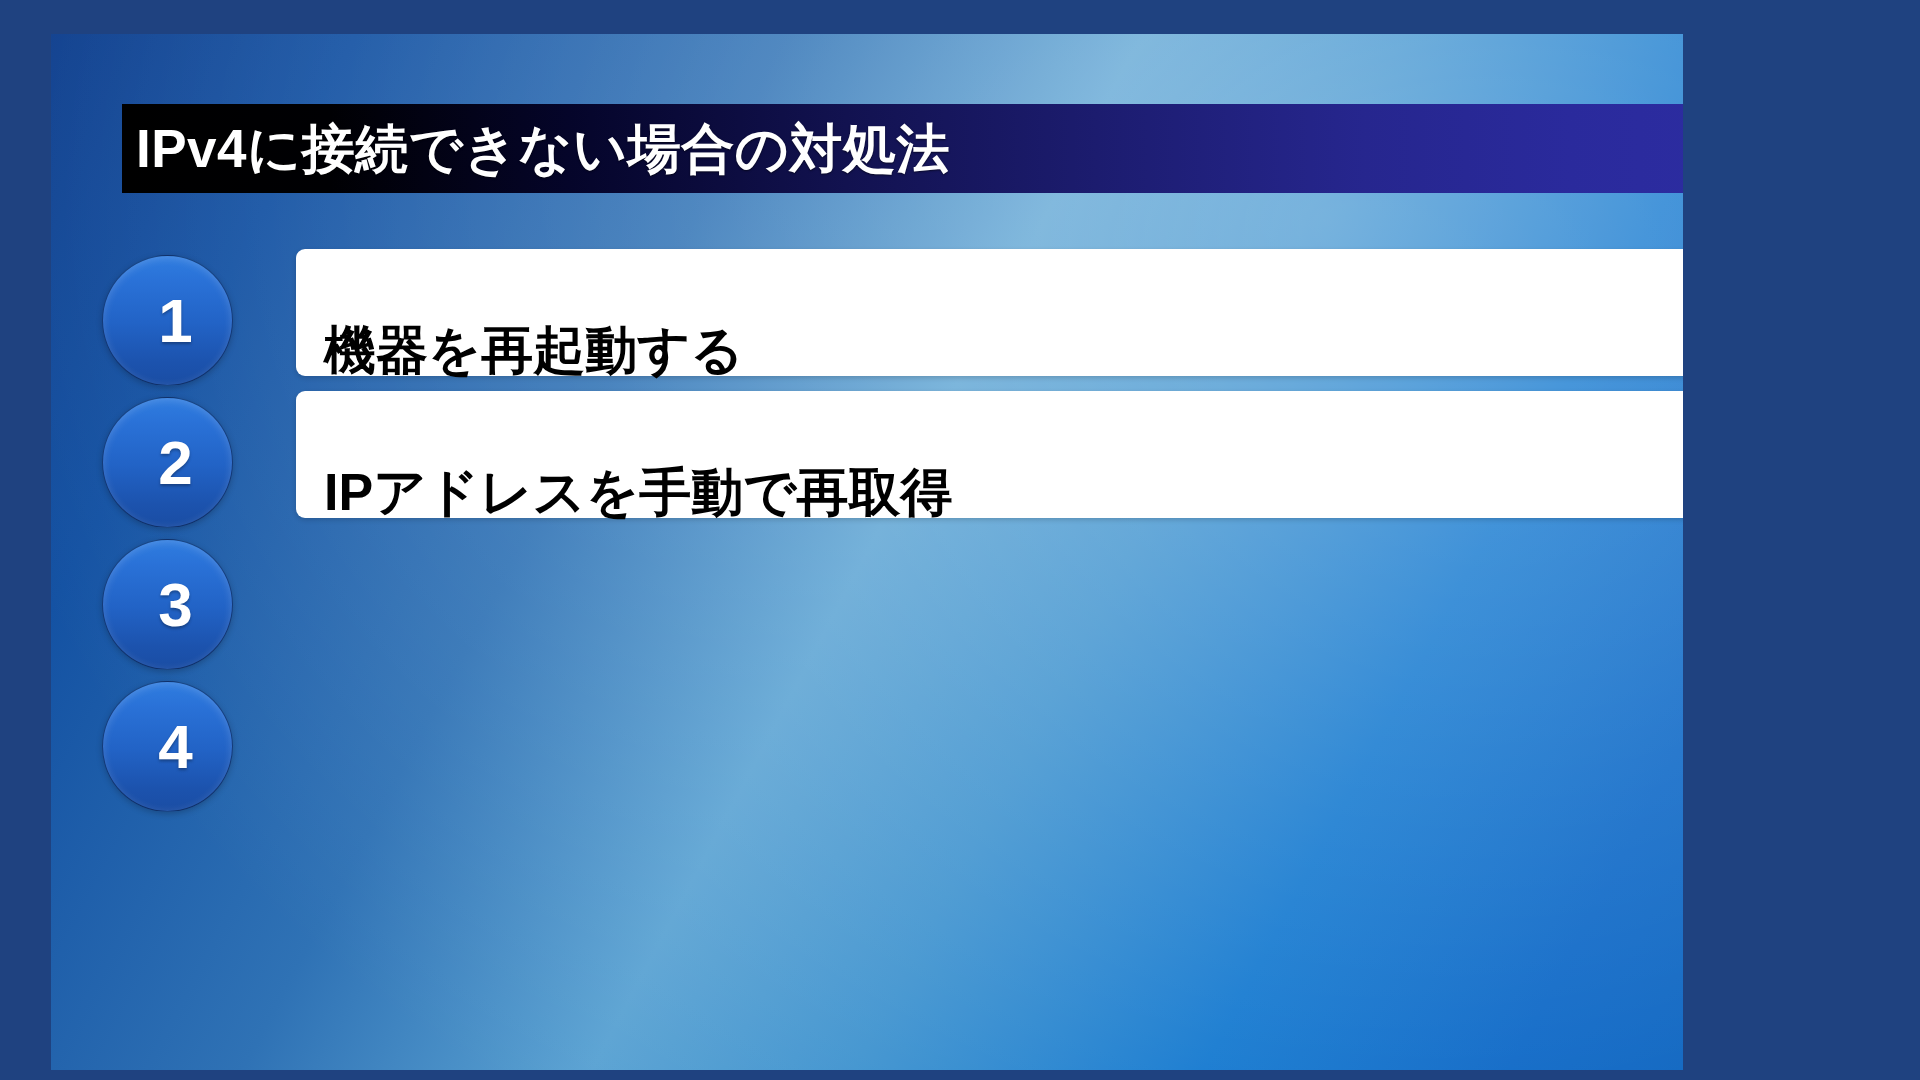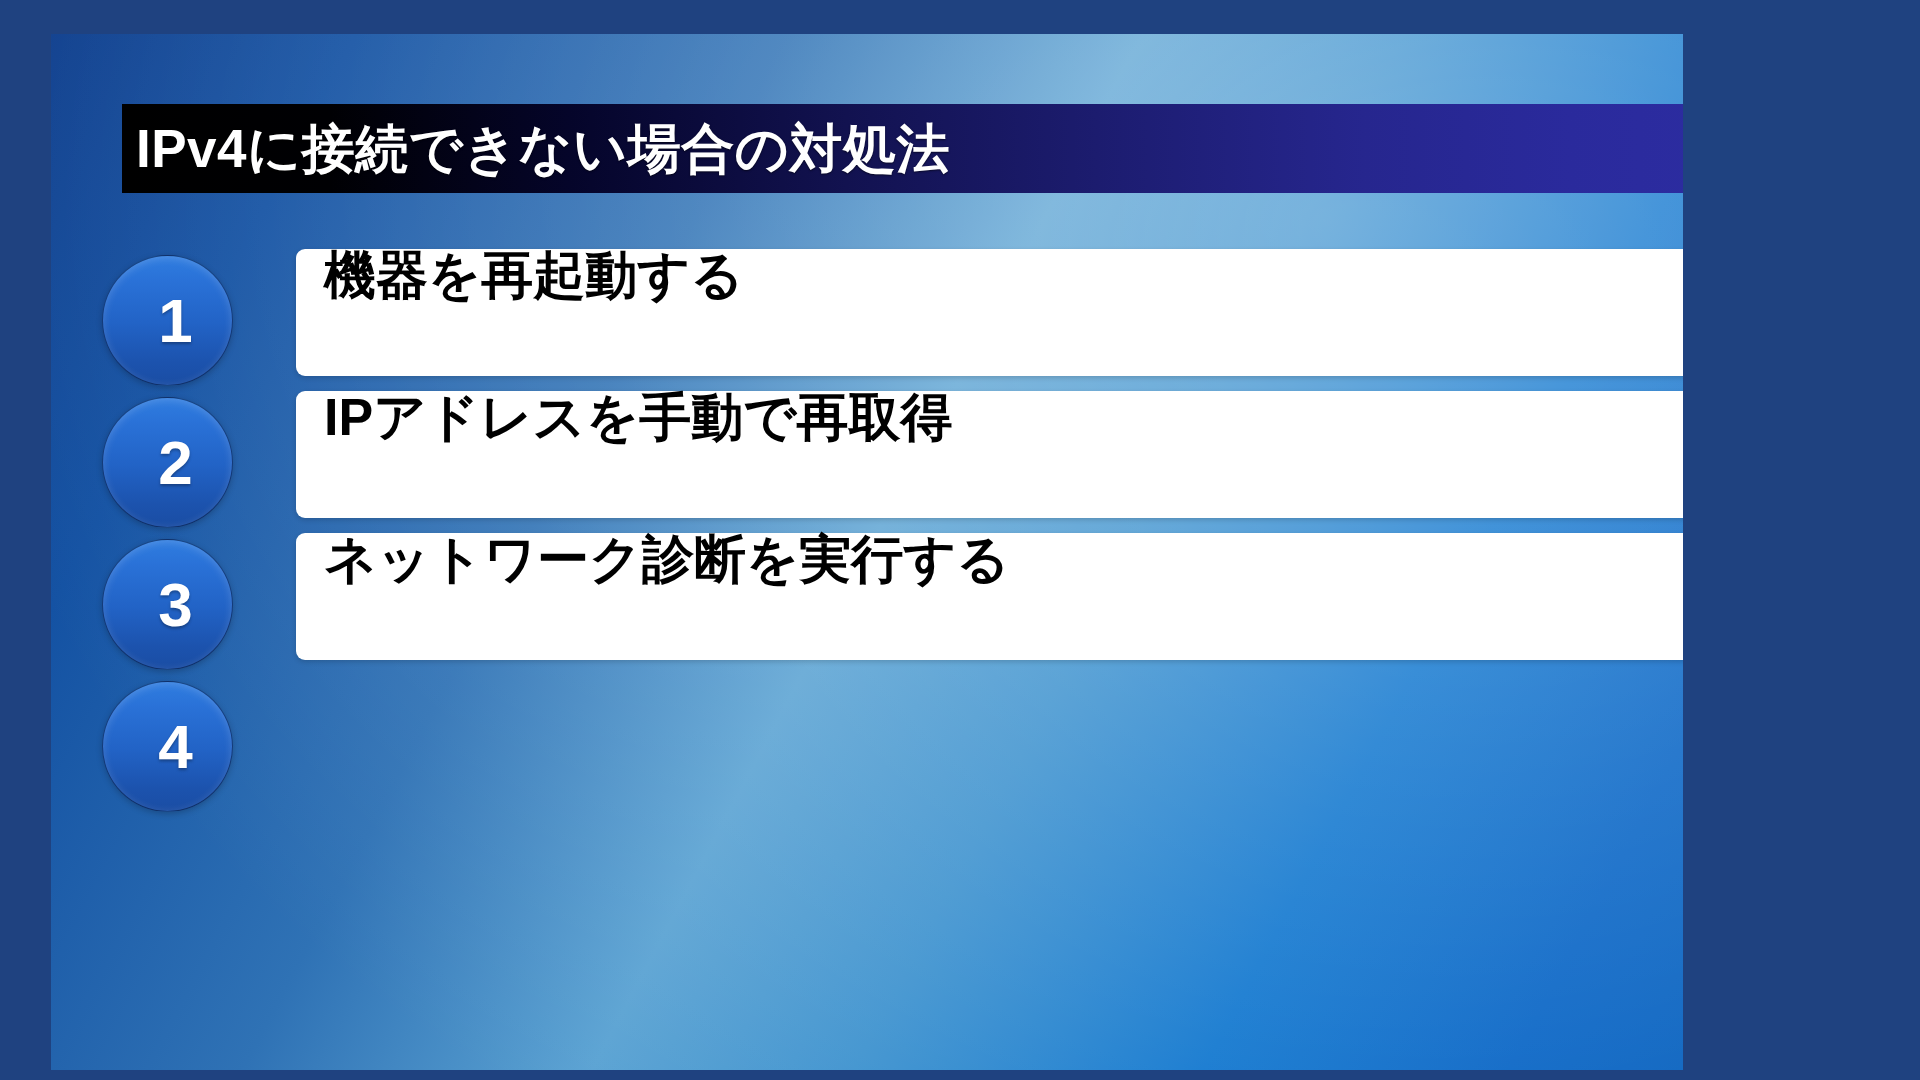--- a/index.html
+++ b/index.html
@@ -114,21 +114,21 @@
   .step-card {
     position: absolute;
     left: 245px;
     top: 0px;
     width: 1550px;
     height: 127px;
     background: #ffffff;
     border-radius: 9px;
     box-shadow: 0 2px 5px rgba(0,0,0,0.16);
     display: flex;
-    align-items: flex-start;
+    align-items: flex-end;
     box-sizing: border-box;
     padding-left: 28px;
   }
   .step-card > span {
     color: #000000;
     font-size: 52px;
     font-weight: bold;
     line-height: 1;
     white-space: nowrap;
   }
@@ -161,23 +161,20 @@
         </div>
         <div class="step-card">
           <span>IPアドレスを手動で再取得</span>
         </div>
       </div>
 
       <div class="step-row">
         <div class="step-badge">
           <span>3</span>
         </div>
-        <div class="step-card">
-          <span>ネットワーク診断を実行する</span>
-        </div>
       </div>
 
       <div class="step-row">
         <div class="step-badge">
           <span>4</span>
         </div>
       </div>
 
     </div>
   </div>

